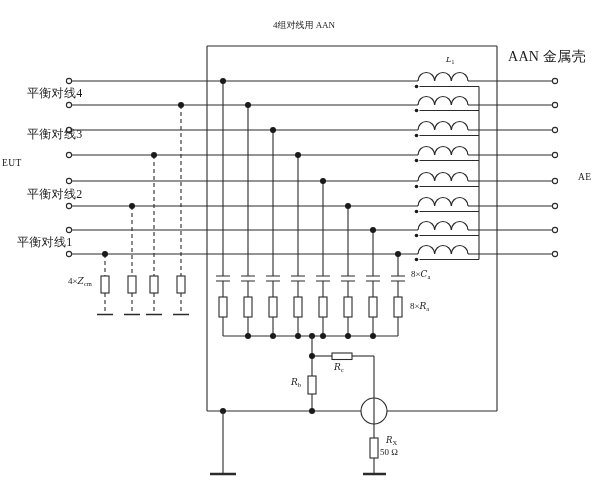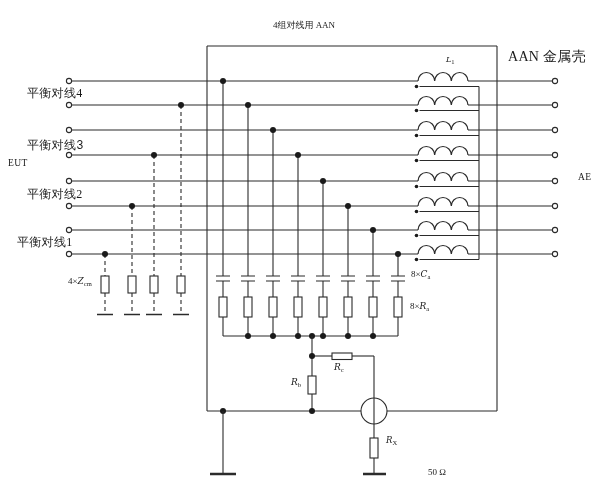--- a/index.html
+++ b/index.html
@@ -144,30 +144,30 @@
   </g>
 
   <g stroke="#2b2b2b" stroke-width="1.1" fill="none">
     <path d="M223,411 V474"></path>
     <path d="M210,474 H236" stroke-width="2.5"></path>
   </g>
 </svg>
 
 <div class="lbl title" style="left:244px;top:21px;">4组对线用 AAN</div>
 <div class="lbl cjk" style="left:508px;top:49px;font-size:14px;text-align:center;">AAN 金属壳</div>
-<div class="lbl dev" style="left:8px;top:158px;">EUT</div>
+<div class="lbl dev" style="left:2px;top:158px;">EUT</div>
 <div class="lbl dev" style="left:578px;top:172px;">AE</div>
 
 <div class="lbl cjk" style="left:27px;top:87px;">平衡对线4</div>
-<div class="lbl cjk" style="left:27px;top:140px;font-family:Liberation Mono, monospace;">平衡对线3</div>
+<div class="lbl cjk" style="left:27px;top:128px;">平衡对线3</div>
 <div class="lbl cjk" style="left:27px;top:188px;font-family:Liberation Serif, serif;">平衡对线2</div>
 <div class="lbl cjk" style="left:17px;top:236px;">平衡对线1</div>
 
 <div class="lbl comp" style="left:68px;top:277px;"><span>4×</span><i>Z</i><sub>cm</sub></div>
 <div class="lbl comp small" style="left:446px;top:56px;"><i>L</i><sub>1</sub></div>
 <div class="lbl comp" style="left:411px;top:270px;"><span>8×</span><i>C</i><sub>a</sub></div>
 <div class="lbl comp" style="left:410px;top:302px;"><span>8×</span><i>R</i><sub>a</sub></div>
 <div class="lbl comp" style="left:291px;top:378px;"><i>R</i><sub>b</sub></div>
 <div class="lbl comp" style="left:334px;top:363px;"><i>R</i><sub>c</sub></div>
 <div class="lbl comp" style="left:386px;top:436px;font-size:8.5px;"><i>R</i><sub>X</sub></div>
-<div class="lbl comp" style="left:380px;top:468px;padding-left:48px;">50 Ω</div>
+<div class="lbl comp" style="left:380px;top:448px;">50 Ω</div>
 
 </div>
 
 </body></html>

